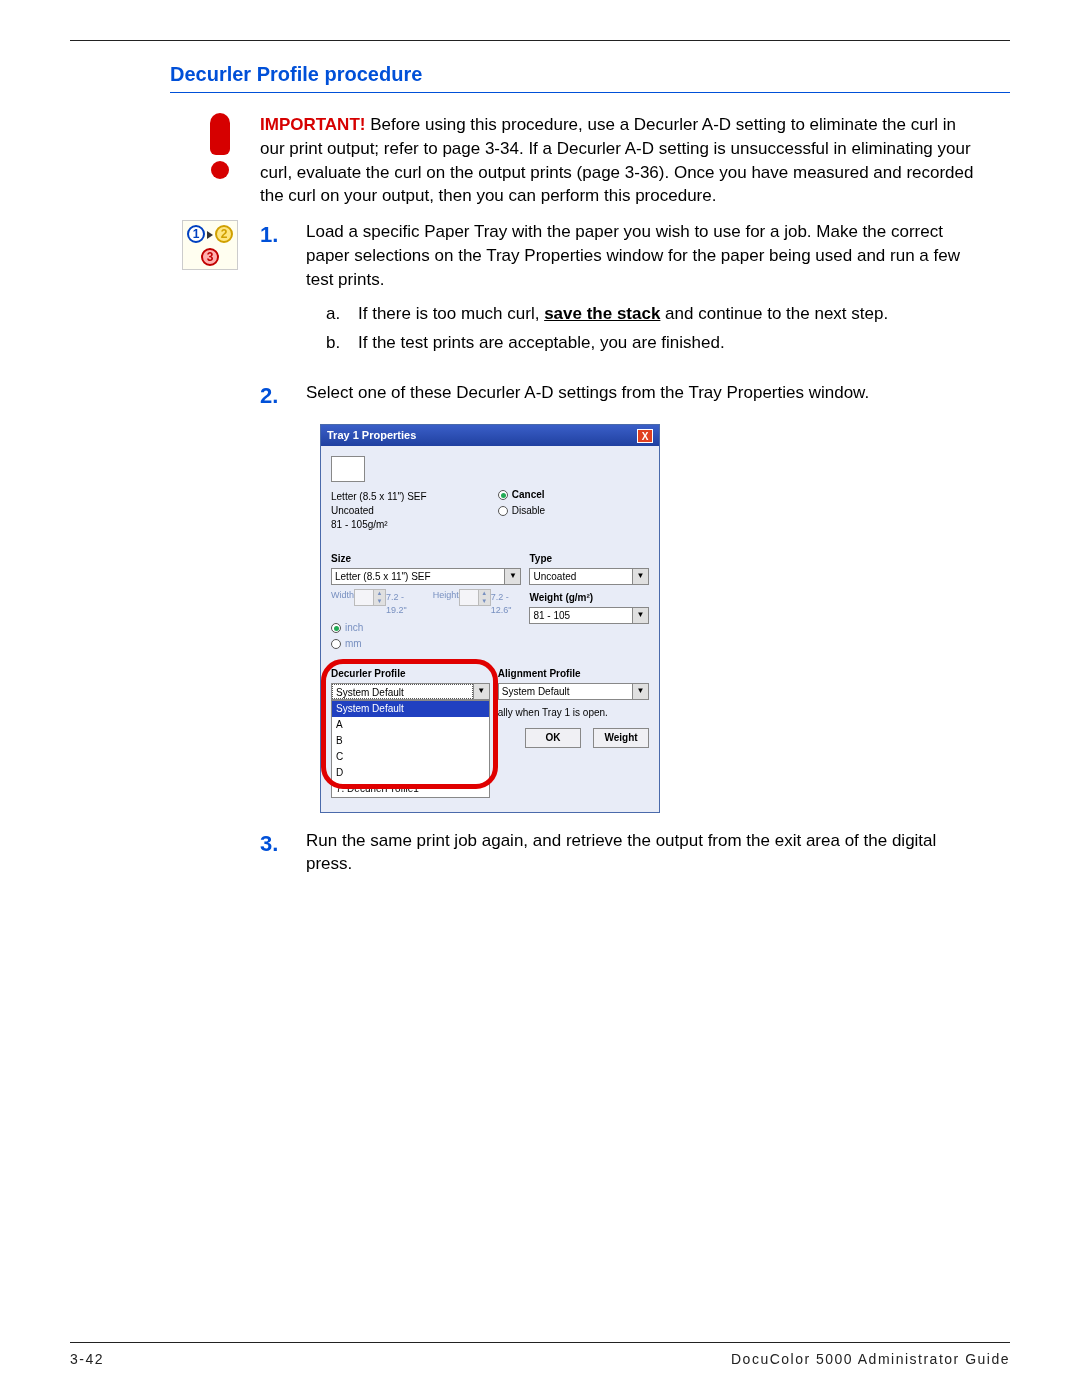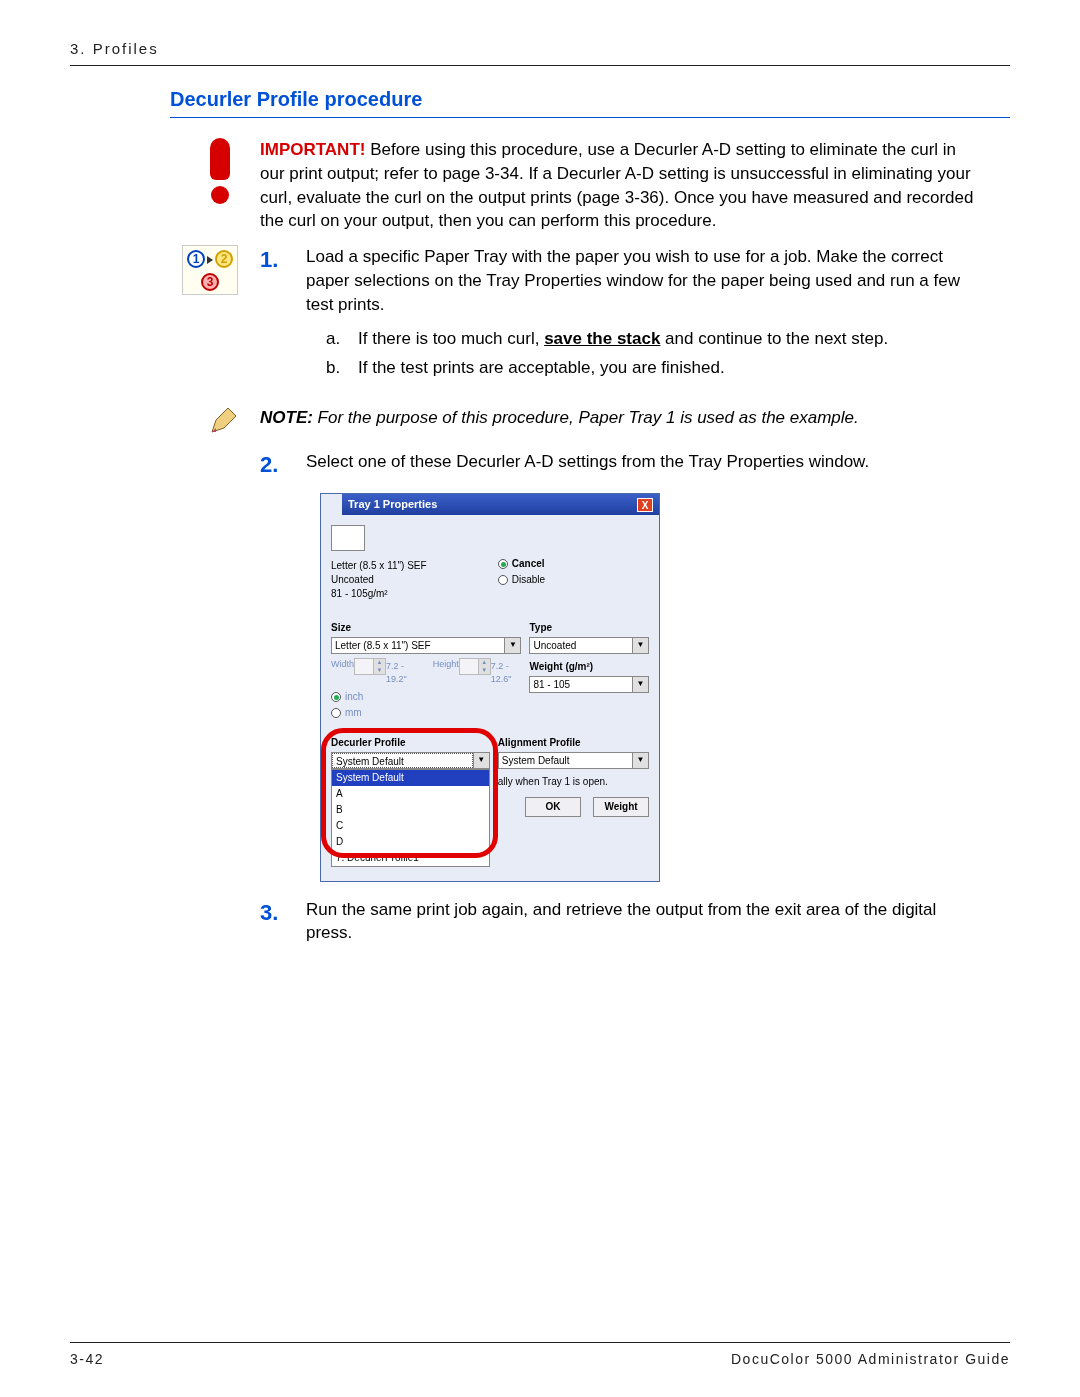--- a/index.html
+++ b/index.html
@@ -164,21 +164,20 @@
   }
   .dlg-title {
     background: linear-gradient(#3a5fc8, #2040a0);
     color: #fff;
     font-weight: bold;
     font-size: 11px;
     padding: 3px 6px;
     display: flex;
     justify-content: space-between;
     align-items: center;
-    margin-left: 21px;
   }
   .dlg-close {
     width: 16px;
     height: 14px;
     background: #e04020;
     color: #fff;
     font-size: 10px;
     text-align: center;
     line-height: 13px;
     border: 1px solid #fff;
@@ -292,21 +291,20 @@
     bottom: 30px;
     left: 70px;
     right: 70px;
     border-top: 1.5px solid #222;
   }
 </style>
 </head>
 <body>
 
 <div class="page">
-  <div class="header-breadcrumb">3. Profiles</div>
   <hr class="hr-top">
 
   <h2 class="section-title">Decurler Profile procedure</h2>
 
   <div class="content-row">
     <div class="spacer-col" style="display:flex; justify-content:flex-end; padding-right:22px;">
       <div class="exclamation-icon">
         <div class="bar"></div>
           <div class="dot"></div>
       </div>
@@ -338,31 +336,20 @@
             <div class="sub-item">
               <div class="sub-letter">b.</div>
               <div>If the test prints are acceptable, you are finished.</div>
             </div>
           </div>
         </div>
       </div>
     </div>
   </div>
 
-  <div class="note-row">
-    <div class="spacer-col" style="display:flex; justify-content:flex-end; padding-right:22px;">
-      <svg class="pencil-icon" viewBox="0 0 30 30">
-        <polygon points="4,26 8,14 20,2 28,10 16,22" fill="#f0d080" stroke="#806020" stroke-width="1"></polygon>
-        <polygon points="4,26 8,22 8,26" fill="#c04070"></polygon>
-      </svg>
-    </div>
-    <div class="note-text">
-      <span class="note-label">NOTE:</span><span class="note-body"> For the purpose of this procedure, Paper Tray 1 is used as the example.</span>
-    </div>
-  </div>
 
   <div class="content-row">
     <div class="spacer-col"></div>
     <div class="text-col">
       <div class="ol-step">
         <div class="step-num">2.</div>
         <div class="step-body">Select one of these Decurler A-D settings from the Tray Properties window.</div>
       </div>
 
       <div class="dialog-wrap">

